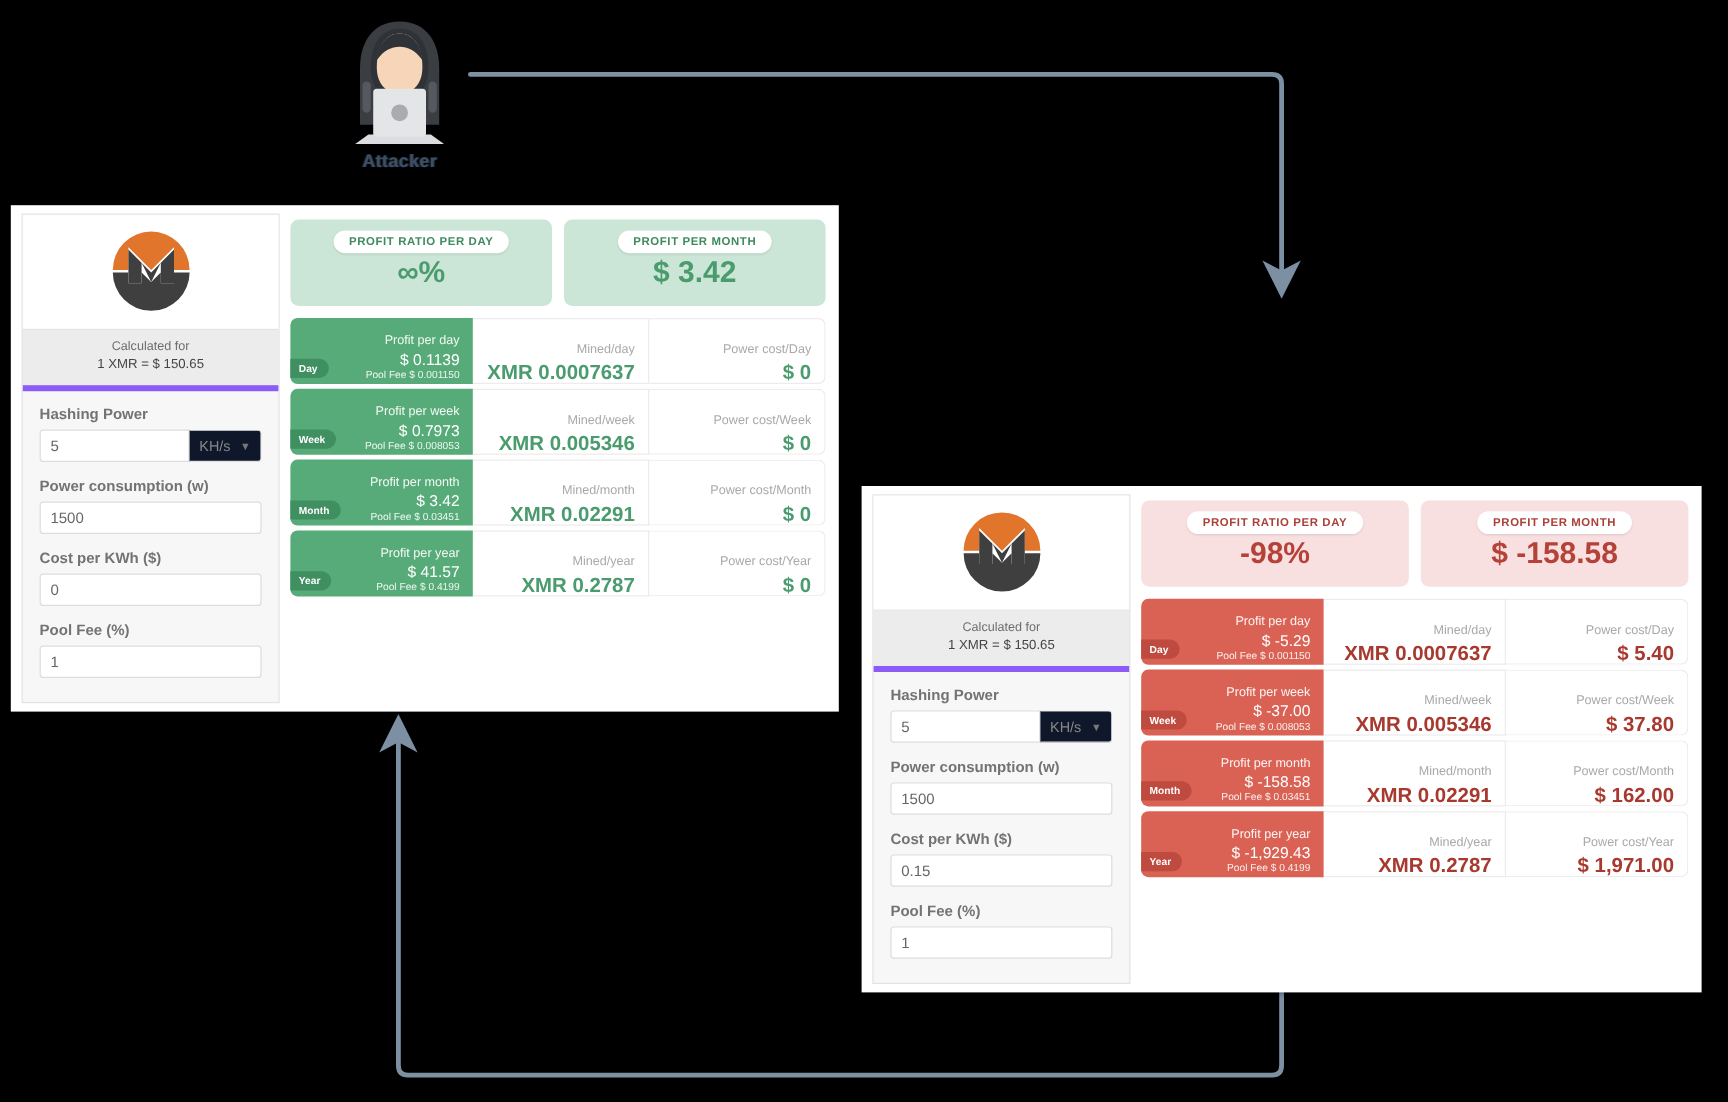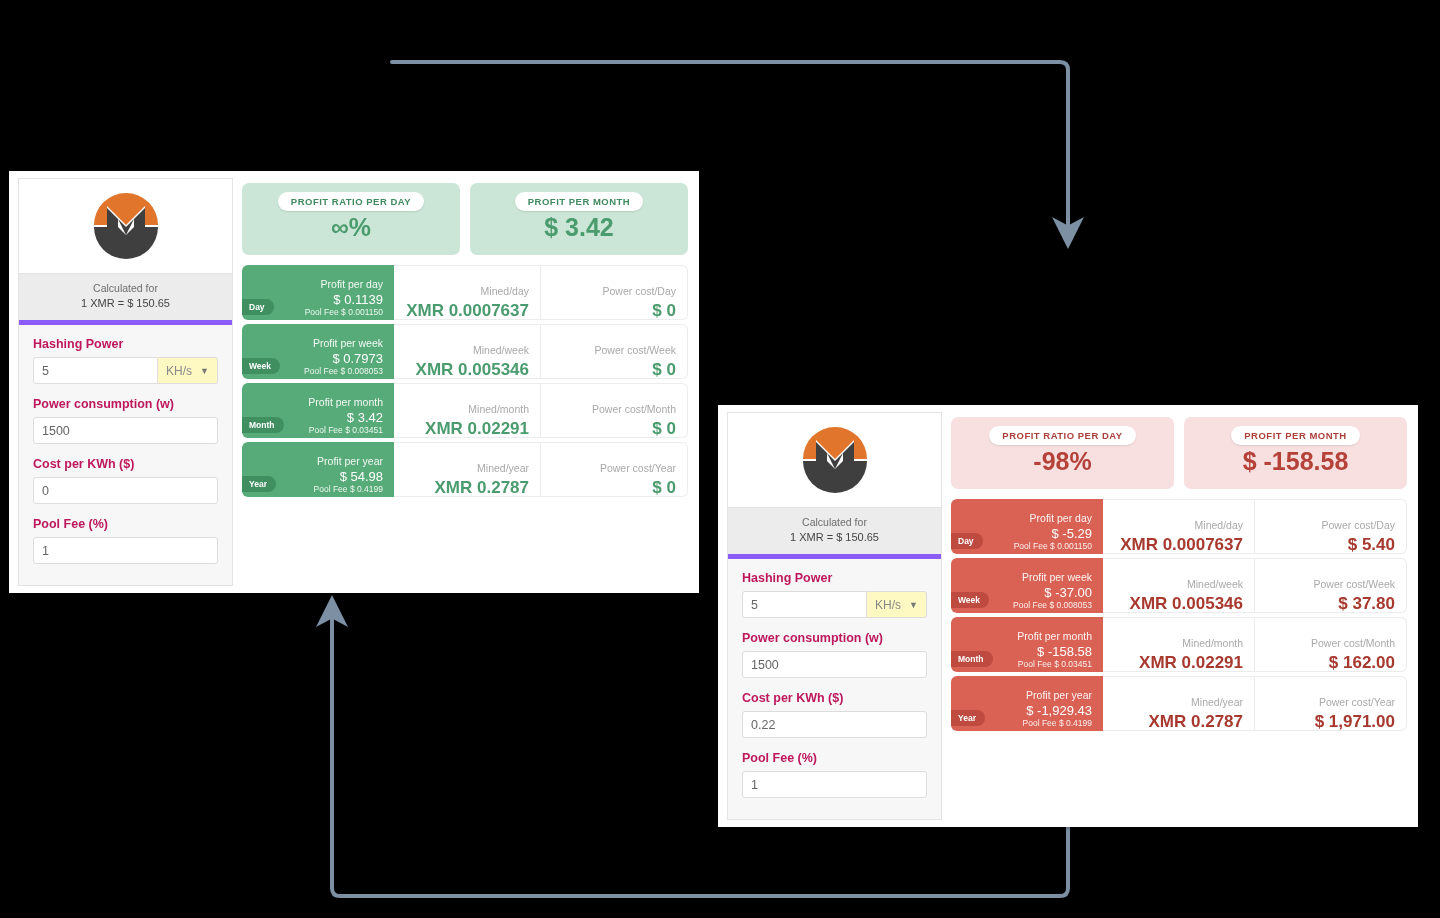--- a/index.html
+++ b/index.html
@@ -44,32 +44,32 @@
     padding:10px 0 8px;text-align:center;
   }
   .rate-box{
     background:#ececec;border-bottom:5px solid #8b5cf6;
     text-align:center;padding:7px 4px 8px;
     font-size:10.5px;color:#6e6e6e;line-height:1.45;
   }
   .rate-box .rate-val{font-weight:normal;color:#444;font-size:11px;}
   .fields{padding:12px 14px 14px;}
   .fld-label{
-    font-size:12.5px;font-weight:bold;color:#be185d;
+    font-size:12.5px;font-weight:bold;color:#737373;
     margin:0 0 6px 0;
   }
   .fld-label .lt{font-weight:bold;}
   .fld-row{display:flex;margin-bottom:13px;}
   .fld-input{
     flex:1;background:#fff;border:1px solid #ddd;border-radius:3px;
     padding:6px 8px;font-size:12.5px;color:#666;
     box-sizing:border-box;height:27px;line-height:14px;
   }
   .fld-unit{
-    background:#fef9c3;border:1px solid #ddd;border-left:none;
+    background:#0f172a;border:1px solid #ddd;border-left:none;
     border-radius:0 3px 3px 0;
     padding:6px 8px;font-size:12px;color:#888;
     display:flex;align-items:center;gap:8px;height:27px;box-sizing:border-box;
   }
   .fld-row.has-unit .fld-input{border-radius:3px 0 0 3px;}
   .chev{font-size:9px;color:#777;}
 
   
   .calc-main{flex:1;padding:12px 11px 10px 9px;box-sizing:border-box;}
   .kpis{display:flex;gap:10px;margin-bottom:10px;}
@@ -143,20 +143,34 @@
       <marker id="ah" markerWidth="9" markerHeight="9" refX="4.5" refY="4.5" orient="auto">
         <path d="M0.5,0.5 L8.5,4.5 L0.5,8.5 L2.6,4.5 Z" fill="#7c8fa3"></path>
       </marker>
     </defs>
 
     <path d="M392,62 H1060 Q1068,62 1068,70 V233" fill="none" stroke="#7c8fa3" stroke-width="4" stroke-linecap="round" marker-end="url(#ah)"></path>
 
     <path d="M1068,827 V888 Q1068,896 1060,896 H340 Q332,896 332,888 V611" fill="none" stroke="#7c8fa3" stroke-width="4" stroke-linecap="round" marker-end="url(#ah)"></path>
   </svg>
 
+  <div class="actor" style="left:253px;top:12px;">
+    <svg width="106" height="110" viewBox="0 0 106 110">
+      <path d="M53 6 C30 6 20 24 20 45 L20 92 L86 92 L86 45 C86 24 76 6 53 6 Z" fill="#3a3d42"></path>
+      <path d="M53 12 C36 12 29 27 29 44 C29 62 38 72 53 72 C68 72 77 62 77 44 C77 27 70 12 53 12 Z" fill="#2f3237"></path>
+      <path d="M53 16 C40 16 34 29 34 44 C34 58 42 66 53 66 C64 66 72 58 72 44 C72 29 66 16 53 16 Z" fill="#f6d5b8"></path>
+      <path d="M53 16 C42 16 35 26 34 38 C40 30 46 27 53 27 C60 27 66 30 72 38 C71 26 64 16 53 16 Z" fill="#2f3237"></path>
+      <rect x="22" y="56" width="7" height="26" rx="3.5" fill="#55585e"></rect>
+      <rect x="77" y="56" width="7" height="26" rx="3.5" fill="#55585e"></rect>
+      <path d="M27 100 L79 100 L90 108 L16 108 Z" fill="#dcdde0"></path>
+      <rect x="31" y="62" width="44" height="40" rx="3" fill="#e4e5e7"></rect>
+      <circle cx="53" cy="82" r="7" fill="#a9abb0"></circle>
+    </svg>
+    <div class="actor-label">Attacker</div>
+  </div>
 
 
   <div class="calc t-green" style="left:9px;top:171px;width:690px;height:422px;">
     <div class="calc-side">
       <div class="logo-box">
         <svg width="72" height="72" viewBox="0 0 72 72">
           <path d="M36 4 A32 32 0 0 1 68 36 L55 36 L55 17 L36 36 L17 17 L17 36 L4 36 A32 32 0 0 1 36 4 Z" fill="#e2752c"></path>
           <path d="M4 38 A32 32 0 0 0 68 38 L55 38 L55 47 L44 47 L44 38 L36 46 L28 38 L28 47 L17 47 L17 38 Z" fill="#3f3f3f"></path>
           <path d="M17 19 L17 47 L28 47 L28 30 L36 46 L44 30 L44 47 L55 47 L55 19 L36 38 Z" fill="#3f3f3f"></path>
         </svg>
@@ -245,21 +259,21 @@
             <div class="cell-val">XMR 0.02291</div>
           </div>
           <div class="cell">
             <div class="cell-cap">Power cost/Month</div>
             <div class="cell-val">$ 0</div>
           </div>
         </div>
         <div class="row">
           <div class="profit">
             <div class="profit-cap">Profit per year</div>
-            <div class="profit-val">$ 54.98</div>
+            <div class="profit-val">$ 41.57</div>
             <div class="profit-fee">Pool Fee $ 0.4199</div>
             <div class="tag">Year</div>
           </div>
           <div class="cell">
             <div class="cell-cap">Mined/year</div>
             <div class="cell-val">XMR 0.2787</div>
           </div>
           <div class="cell">
             <div class="cell-cap">Power cost/Year</div>
             <div class="cell-val">$ 0</div>
@@ -290,21 +304,21 @@
             <span>KH/s</span>
             <span class="chev">▼</span>
           </div>
         </div>
         <div class="fld-label"><span>Power consumption</span><span> (w)</span></div>
         <div class="fld-row">
           <div class="fld-input">1500</div>
         </div>
         <div class="fld-label"><span>Cost per KWh</span><span> ($)</span></div>
         <div class="fld-row">
-          <div class="fld-input">0.22</div>
+          <div class="fld-input">0.15</div>
         </div>
         <div class="fld-label"><span>Pool Fee</span><span> (%)</span></div>
         <div class="fld-row">
           <div class="fld-input">1</div>
         </div>
       </div>
     </div>
 
     <div class="calc-main">
       <div class="kpis">

